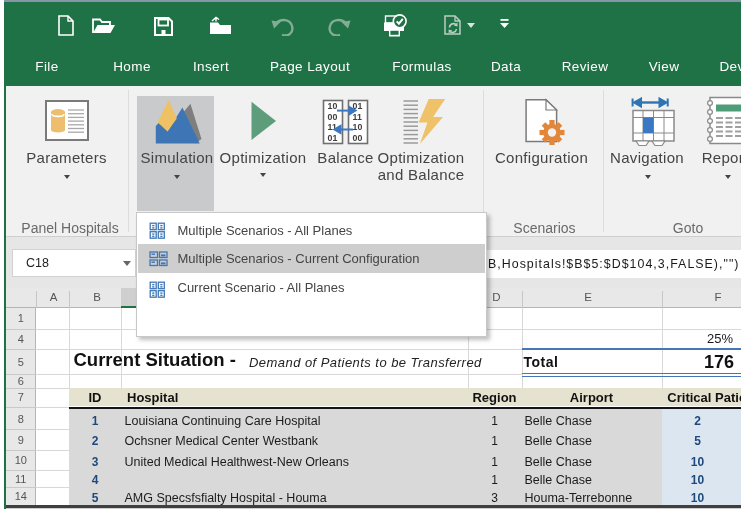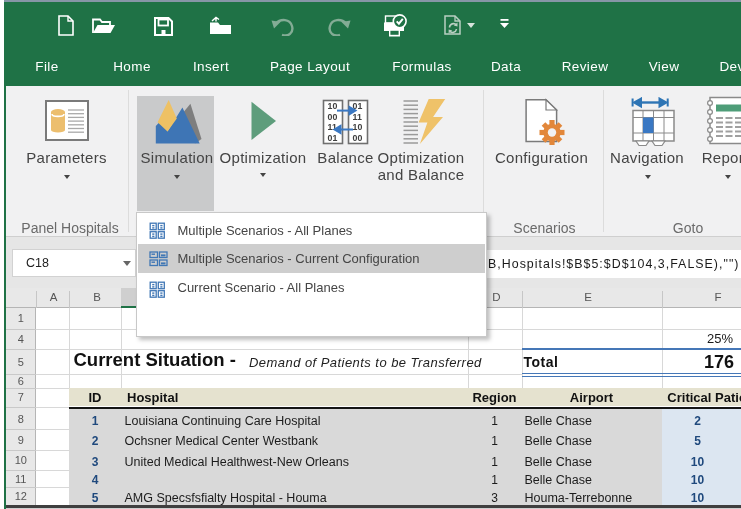--- a/index.html
+++ b/index.html
@@ -320,21 +320,21 @@
     <div class="abs" style="left:0;top:179.4px;width:29.5px;height:1px;background:#c9c9c9"></div>
     <div class="rhl" style="top:2.6px">1</div>
     <div class="rhl" style="top:23.4px">4</div>
     <div class="rhl" style="top:46.1px">5</div>
     <div class="rhl" style="top:65.6px">6</div>
     <div class="rhl" style="top:81.9px">7</div>
     <div class="rhl" style="top:103.7px">8</div>
     <div class="rhl" style="top:124.2px">9</div>
     <div class="rhl" style="top:144.7px">10</div>
     <div class="rhl" style="top:163.2px">11</div>
-    <div class="rhl" style="top:180.6px">12</div>
+    <div class="rhl" style="top:180.6px">14</div>
   </div>
   <div id="grid">
 
     <div class="gl-v" style="left:63px;top:19.5px;height:80.8px"></div>
     <div class="gl-v" style="left:115px;top:19.5px;height:80.8px"></div>
     <div class="gl-v" style="left:461.5px;top:19.5px;height:80.8px"></div>
     <div class="gl-v" style="left:515.5px;top:19.5px;height:80.8px"></div>
     <div class="gl-v" style="left:655.5px;top:19.5px;height:80.8px"></div>
 
     <div class="gl-h" style="left:29.5px;top:40.7px;width:709.5px"></div>

